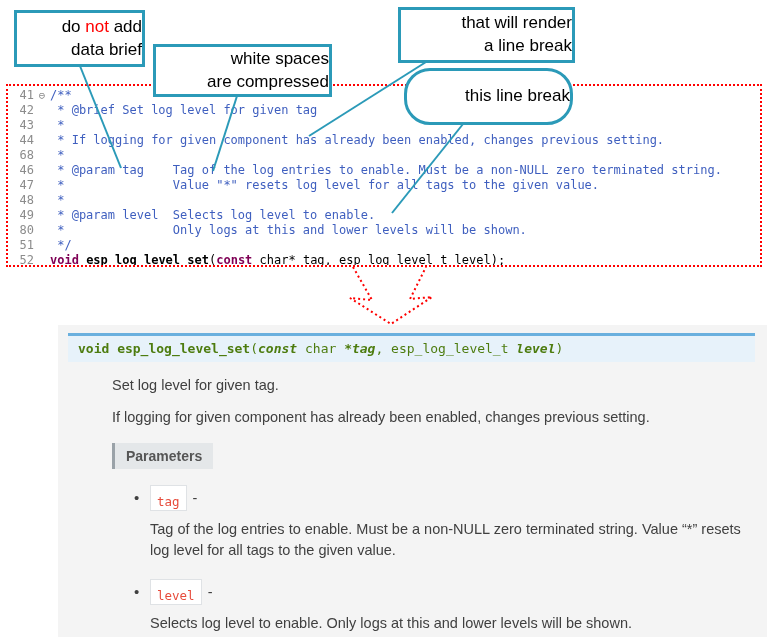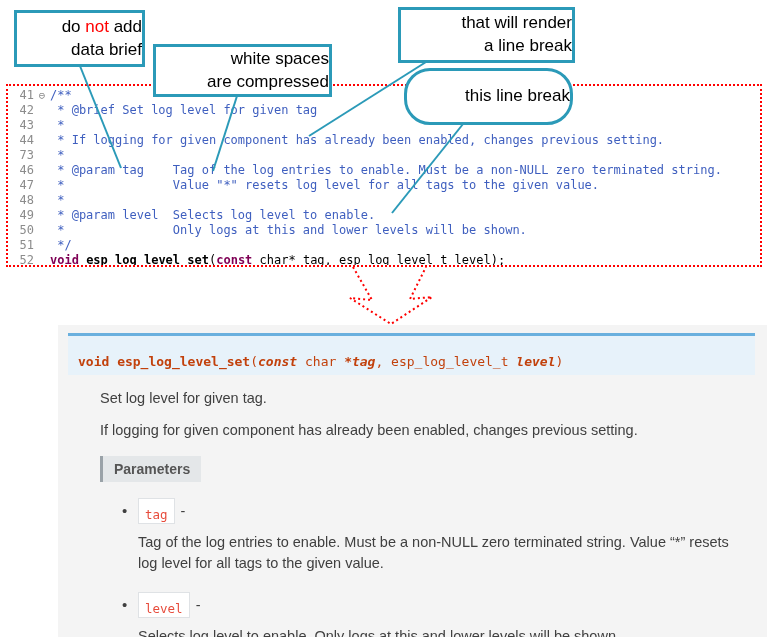--- a/index.html
+++ b/index.html
@@ -24,28 +24,28 @@
               font-size:12px; line-height:15px; white-space:pre; }
   .ln   { width:26px; text-align:right; color:#8c8c8c; flex:none; }
   .fold { width:16px; text-align:center; color:#8c8c8c; flex:none; font-size:11px; }
   .ct .cm { color:#3f5fbf; }
   .ct .kw { color:#7f0055; font-weight:bold; }
   .ct .fn { color:#000000; font-weight:bold; }
   .ct .pl { color:#000000; }
 
   .docpanel { position:absolute; left:58px; top:325px; width:709px; height:312px;
               background:#f4f4f4; z-index:2; padding:8px 12px 0 10px; overflow:hidden; }
-  .sig { background:#e7f2fa; border-top:3px solid #6ab0de; padding:18px 10px 6px;
-         font-family:"DejaVu Sans Mono", monospace; font-size:13px; color:#c2410c;
+  .sig { background:#e7f2fa; border-top:3px solid #6ab0de; padding:5px 10px 6px;
+         font-family:"DejaVu Sans Mono", monospace; font-size:13px; color:#4d7c0f;
          white-space:pre; margin-bottom:14px; }
   .sig .b  { font-weight:bold; }
   .sig .bi { font-weight:bold; font-style:italic; }
   .sig .i  { font-weight:bold; font-style:italic; }
 
-  .doc-content { margin-left:32px; color:#404040; font-size:14.5px; }
+  .doc-content { margin-left:44px; color:#404040; font-size:14.5px; }
   .para   { margin:0 0 13px 0; line-height:1.3; }
   .para-2 { margin-bottom:16px; }
   .params-label { display:inline-block; background:#e4e7e9; border-left:3px solid #9aa2a8;
                   padding:5px 11px; font-weight:bold; color:#555; font-size:14px;
                   margin-bottom:16px; }
   .params-list { list-style:none; margin-left:22px; }
   .param-item { margin-bottom:18px; }
   .param-head { display:flex; align-items:center; }
   .bullet { width:16px; flex:none; color:#404040; font-size:15px; }
   .literal { font-family:"DejaVu Sans Mono", monospace; font-size:12.5px; color:#e74c3c;
@@ -84,26 +84,26 @@
   <div class="callout" style="left:404px; top:68px; width:169px; height:57px;border-radius:26px;">
     <div>this line break</div>
   </div>
 
   <div class="codebox">
     <div id="code-lines">
         <div class="code-row"><span class="ln">41</span><span class="fold">⊖</span><span class="ct"><span class="cm">/**</span></span></div>
         <div class="code-row"><span class="ln">42</span><span class="fold"></span><span class="ct"><span class="cm"> * @brief Set log level for given tag</span></span></div>
         <div class="code-row"><span class="ln">43</span><span class="fold"></span><span class="ct"><span class="cm"> *</span></span></div>
         <div class="code-row"><span class="ln">44</span><span class="fold"></span><span class="ct"><span class="cm"> * If logging for given component has already been enabled, changes previous setting.</span></span></div>
-        <div class="code-row"><span class="ln">73</span><span class="fold"></span><span class="ct"><span class="cm"> *</span></span></div>
+        <div class="code-row"><span class="ln">68</span><span class="fold"></span><span class="ct"><span class="cm"> *</span></span></div>
         <div class="code-row"><span class="ln">46</span><span class="fold"></span><span class="ct"><span class="cm"> * @param tag    Tag of the log entries to enable. Must be a non-NULL zero terminated string.</span></span></div>
         <div class="code-row"><span class="ln">47</span><span class="fold"></span><span class="ct"><span class="cm"> *               Value "*" resets log level for all tags to the given value.</span></span></div>
         <div class="code-row"><span class="ln">48</span><span class="fold"></span><span class="ct"><span class="cm"> *</span></span></div>
         <div class="code-row"><span class="ln">49</span><span class="fold"></span><span class="ct"><span class="cm"> * @param level  Selects log level to enable.</span></span></div>
-        <div class="code-row"><span class="ln">50</span><span class="fold"></span><span class="ct"><span class="cm"> *               Only logs at this and lower levels will be shown.</span></span></div>
+        <div class="code-row"><span class="ln">80</span><span class="fold"></span><span class="ct"><span class="cm"> *               Only logs at this and lower levels will be shown.</span></span></div>
         <div class="code-row"><span class="ln">51</span><span class="fold"></span><span class="ct"><span class="cm"> */</span></span></div>
         <div class="code-row"><span class="ln">52</span><span class="fold"></span><span class="ct"><span class="kw">void</span><span class="pl"> </span><span class="fn">esp_log_level_set</span><span class="pl">(</span><span class="kw">const</span><span class="pl"> char* tag, esp_log_level_t level);</span></span></div>
       </div>
   </div>
 
   <div class="docpanel">
     <div class="sig"><span class="b">void </span><span class="b">esp_log_level_set</span><span>(</span><span class="bi">const</span><span> char </span><span class="i">*tag</span><span>, </span><span>esp_log_level_t </span><span class="i">level</span><span>)</span></div>
 
     <div class="doc-content">
       <p class="para">Set log level for given tag.</p>

